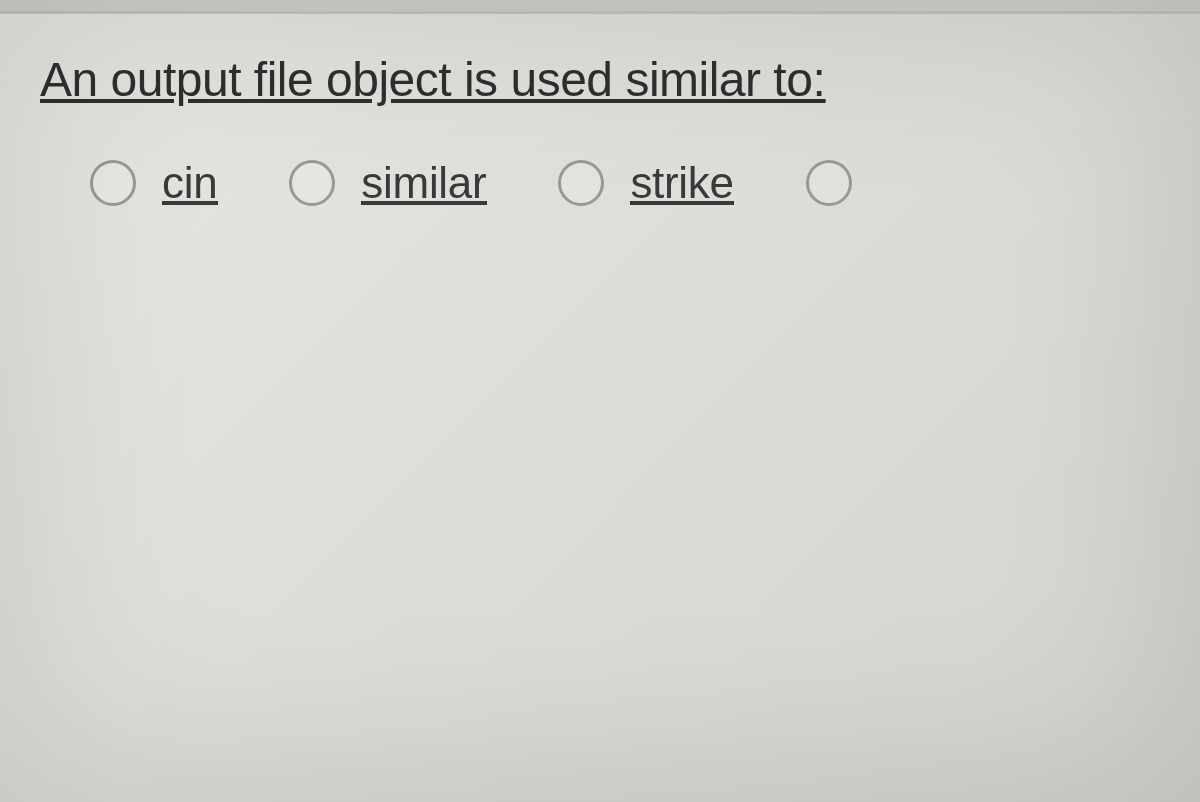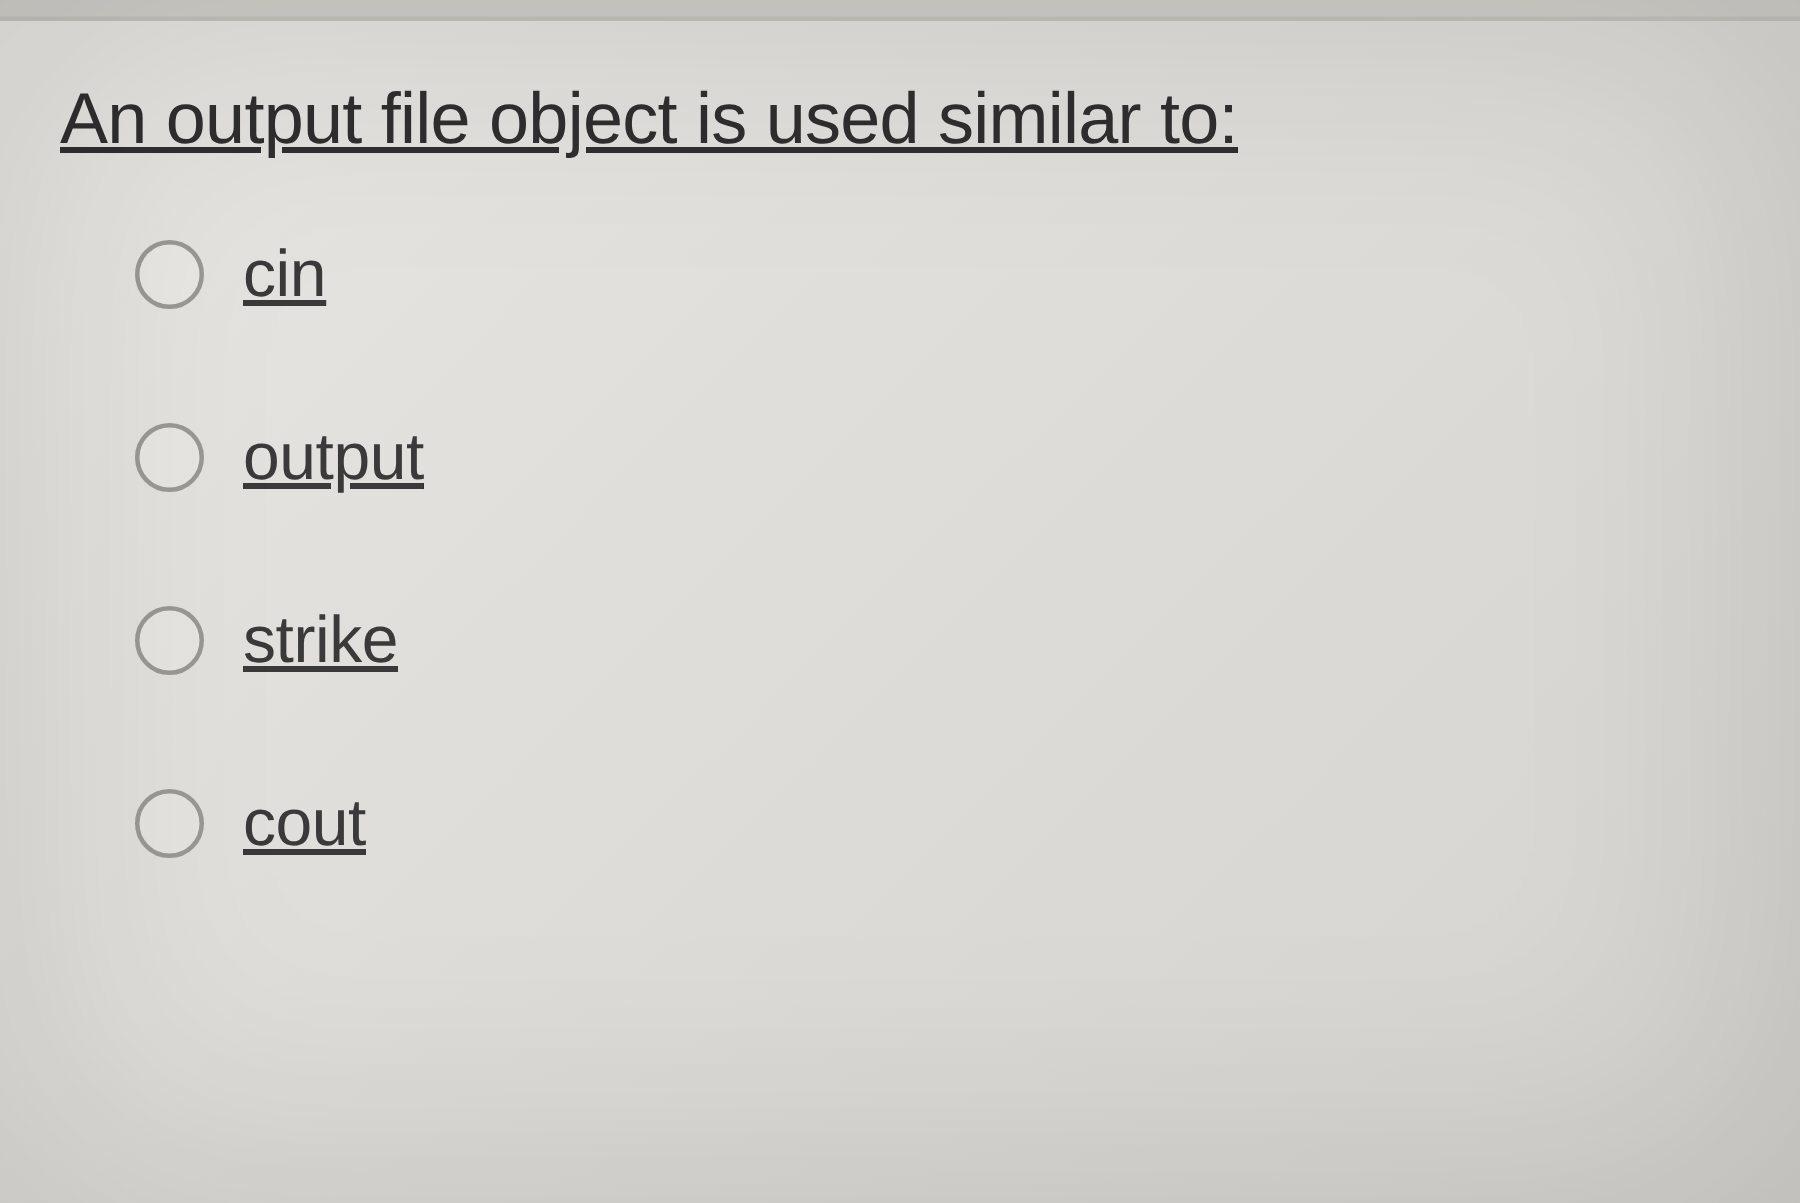--- a/index.html
+++ b/index.html
@@ -30,21 +30,20 @@
       font-size: 48px;
       color: #2f2f2f;
       font-weight: 400;
       margin-bottom: 48px;
       line-height: 1.25;
       letter-spacing: -0.5px;
     }
     .options {
       padding-left: 50px;
       display: flex;
-      flex-direction: column;
       gap: 72px;
     }
     .option-row {
       display: flex;
       align-items: center;
       gap: 26px;
     }
     .radio-circle {
       width: 46px;
       height: 46px;
@@ -76,28 +75,27 @@
 
 <div class="options">
 
   <div class="option-row">
     <div class="radio-circle"></div>
     <div class="option-label">cin</div>
   </div>
 
   <div class="option-row">
     <div class="radio-circle"></div>
-    <div class="option-label">output</div>
+    <div class="option-label">similar</div>
   </div>
 
   <div class="option-row">
     <div class="radio-circle"></div>
     <div class="option-label">strike</div>
   </div>
 
   <div class="option-row">
     <div class="radio-circle"></div>
-    <div class="option-label">cout</div>
   </div>
 
 </div>
 
 <div class="vignette"></div>
 
 </body></html>

